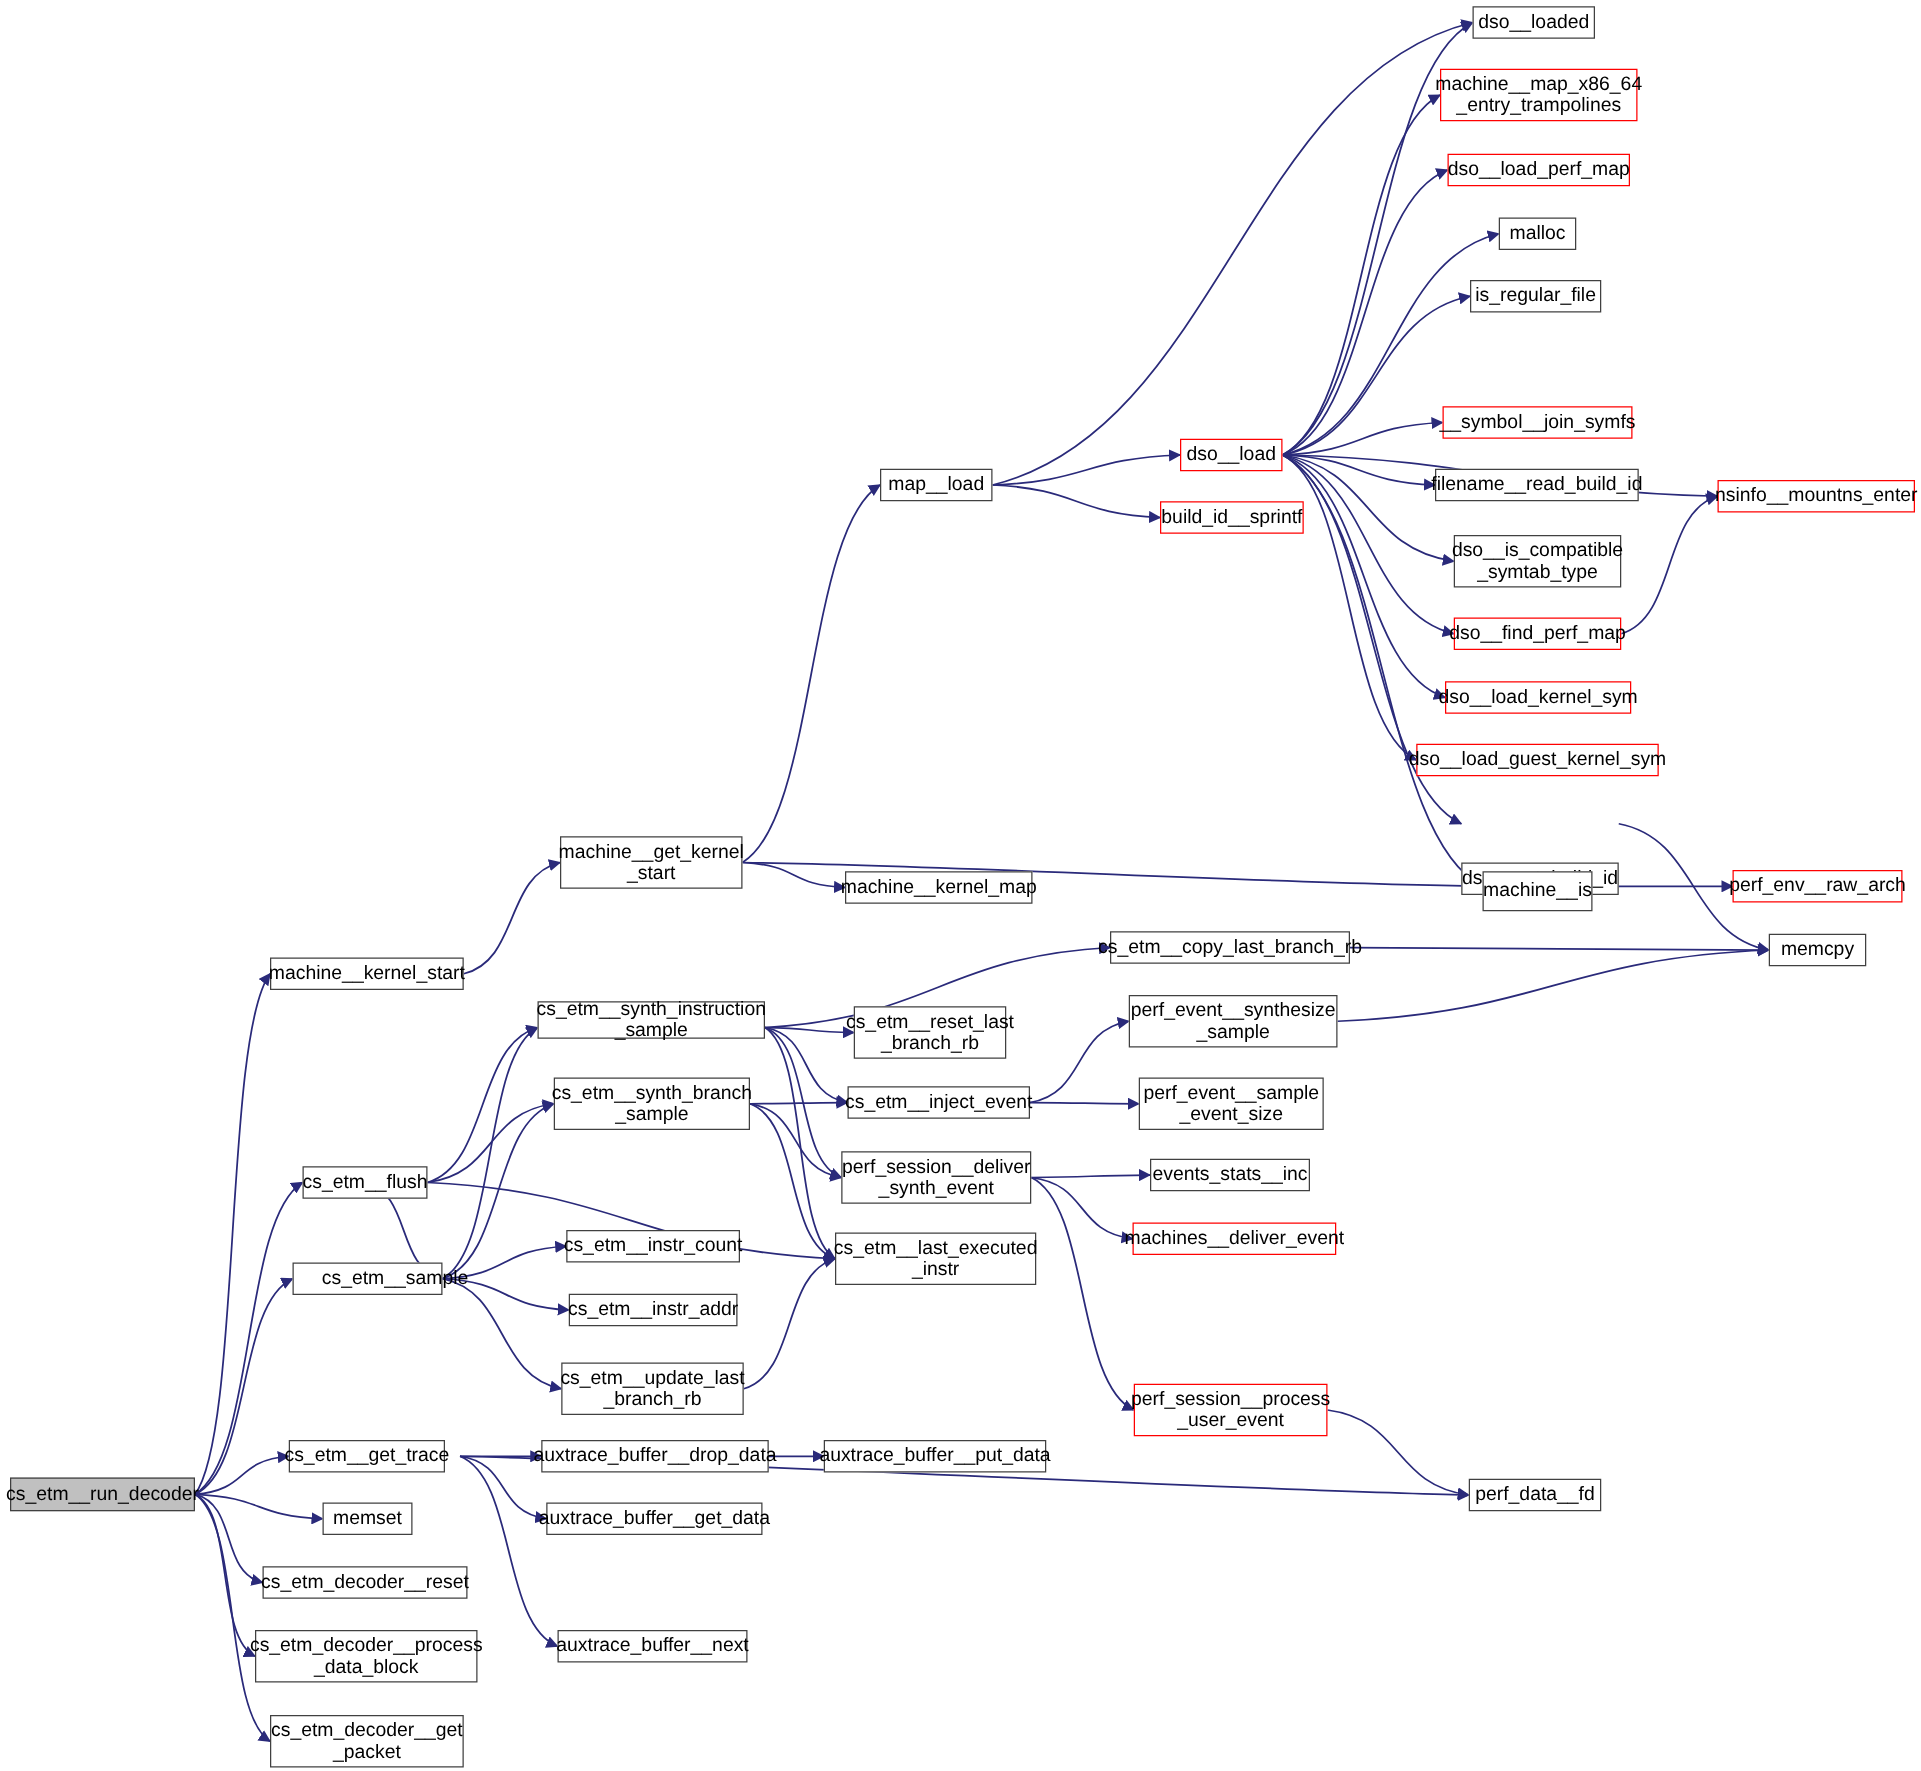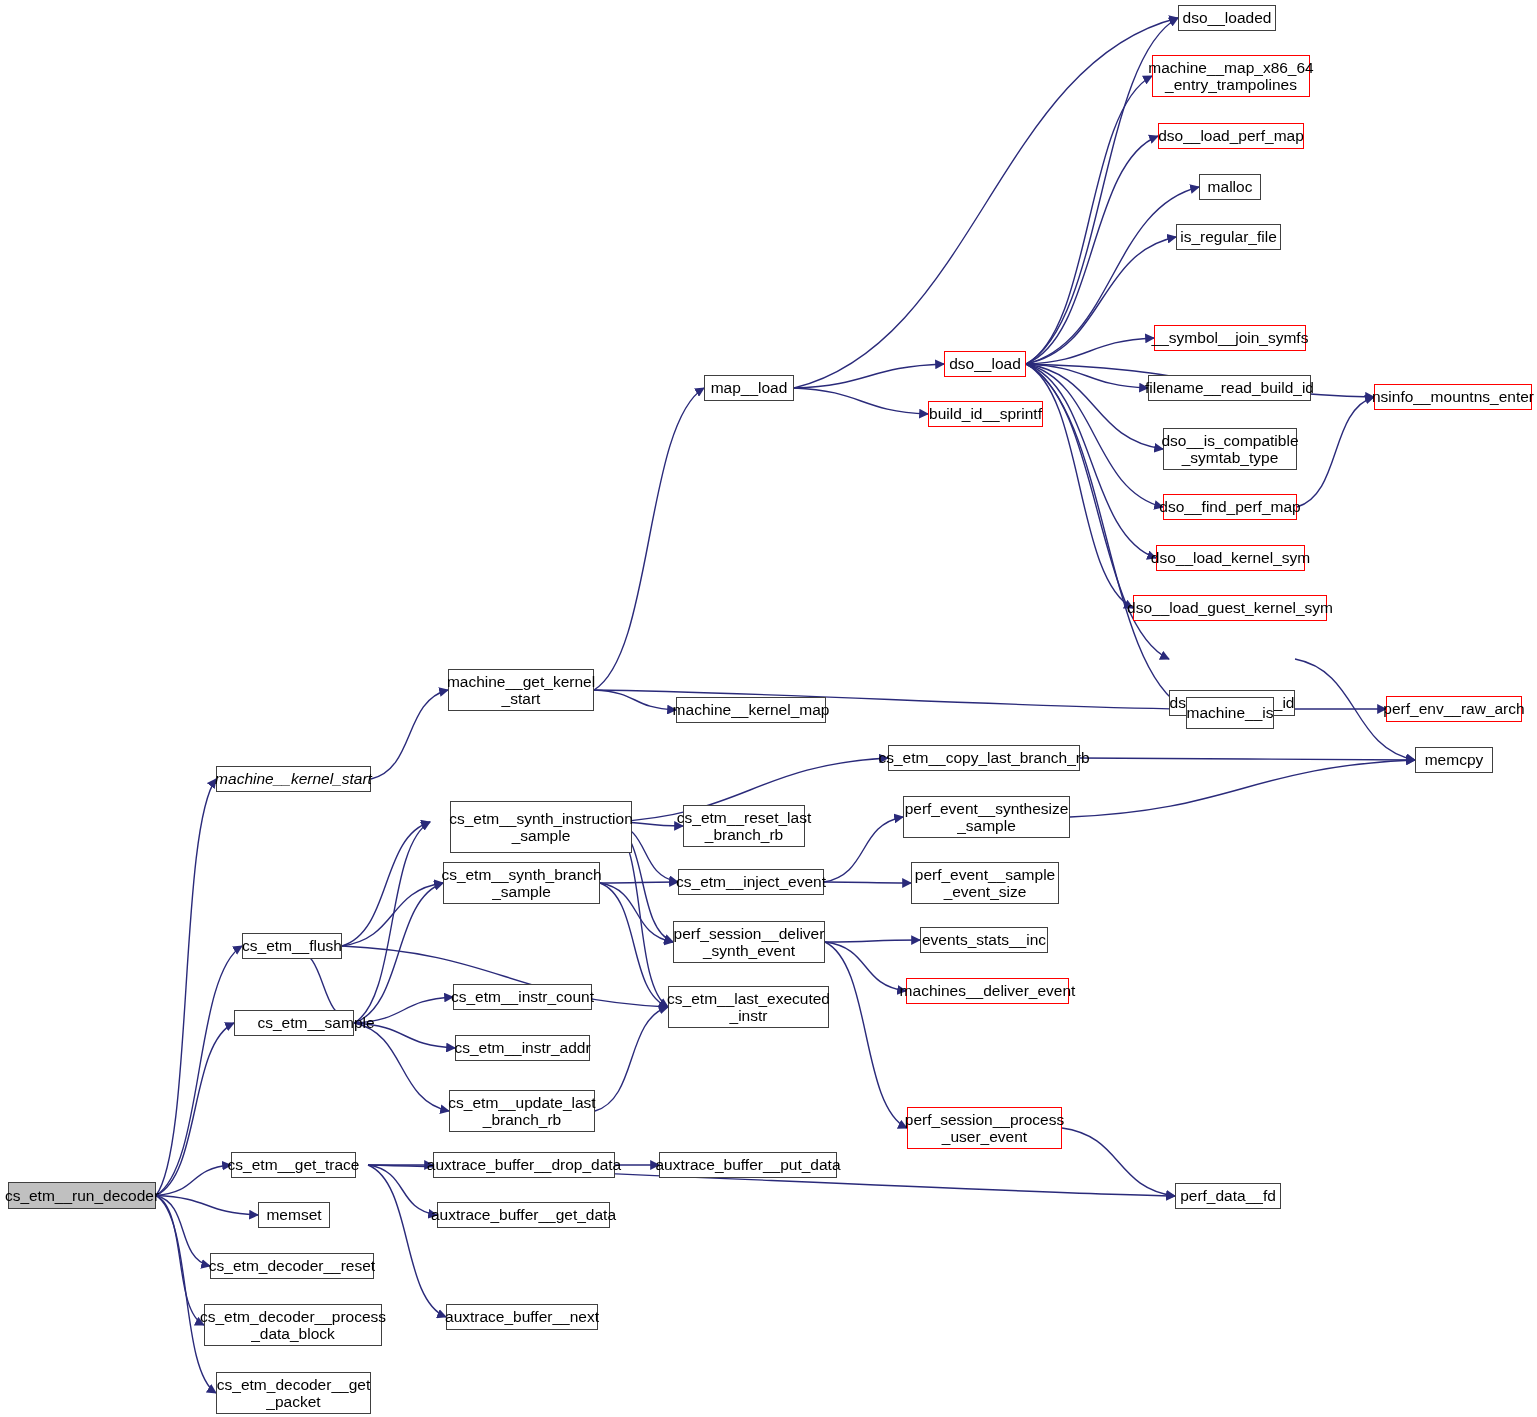--- a/index.html
+++ b/index.html
@@ -109,24 +109,24 @@
       <div class="node red" style="left: 1156px; top: 545px; width: 149px; height: 26px;"><span>dso__load_kernel_sym</span></div>
       <div class="node red" style="left: 1133px; top: 595px; width: 194px; height: 26px;"><span>dso__load_guest_kernel_sym</span></div>
       <div class="node" style="left: 1169px; top: 646px; width: 126px; height: 26px; margin-top: 44px;"><span>dso__set_build_id</span></div>
       <div class="node" style="left: 448px; top: 669px; width: 146px; height: 42px;"><span>machine__get_kernel
 _start</span></div>
       <div class="node" style="left: 1186px; top: 697px; width: 88px; height: 32px;"><span>machine__is</span></div>
       <div class="node" style="left: 676px; top: 697px; width: 150px; height: 26px;"><span>machine__kernel_map</span></div>
       <div class="node red" style="left: 1386px; top: 696px; width: 136px; height: 26px;"><span>perf_env__raw_arch</span></div>
       <div class="node" style="left: 888px; top: 745px; width: 192px; height: 26px;"><span>cs_etm__copy_last_branch_rb</span></div>
       <div class="node" style="left: 1415px; top: 747px; width: 78px; height: 26px;"><span>memcpy</span></div>
-      <div class="node" style="left: 216px; top: 766px; width: 155px; height: 26px; font-style: italic;"><span>machine__kernel_start</span></div>
+      <div class="node" style="left: 216px; top: 766px; width: 155px; height: 26px;"><span>machine__kernel_start</span></div>
       <div class="node" style="left: 903px; top: 796px; width: 167px; height: 42px;"><span>perf_event__synthesize
 _sample</span></div>
-      <div class="node" style="left: 430px; top: 801px; width: 182px; height: 52px; margin-left: 20px;"><span>cs_etm__synth_instruction
+      <div class="node" style="left: 430px; top: 801px; width: 182px; height: 30px;"><span>cs_etm__synth_instruction
 _sample</span></div>
       <div class="node" style="left: 683px; top: 805px; width: 122px; height: 42px;"><span>cs_etm__reset_last
 _branch_rb</span></div>
       <div class="node" style="left: 443px; top: 862px; width: 157px; height: 42px;"><span>cs_etm__synth_branch
 _sample</span></div>
       <div class="node" style="left: 911px; top: 862px; width: 148px; height: 42px;"><span>perf_event__sample
 _event_size</span></div>
       <div class="node" style="left: 678px; top: 869px; width: 146px; height: 26px;"><span>cs_etm__inject_event</span></div>
       <div class="node" style="left: 673px; top: 921px; width: 152px; height: 42px;"><span>perf_session__deliver
 _synth_event</span></div>

